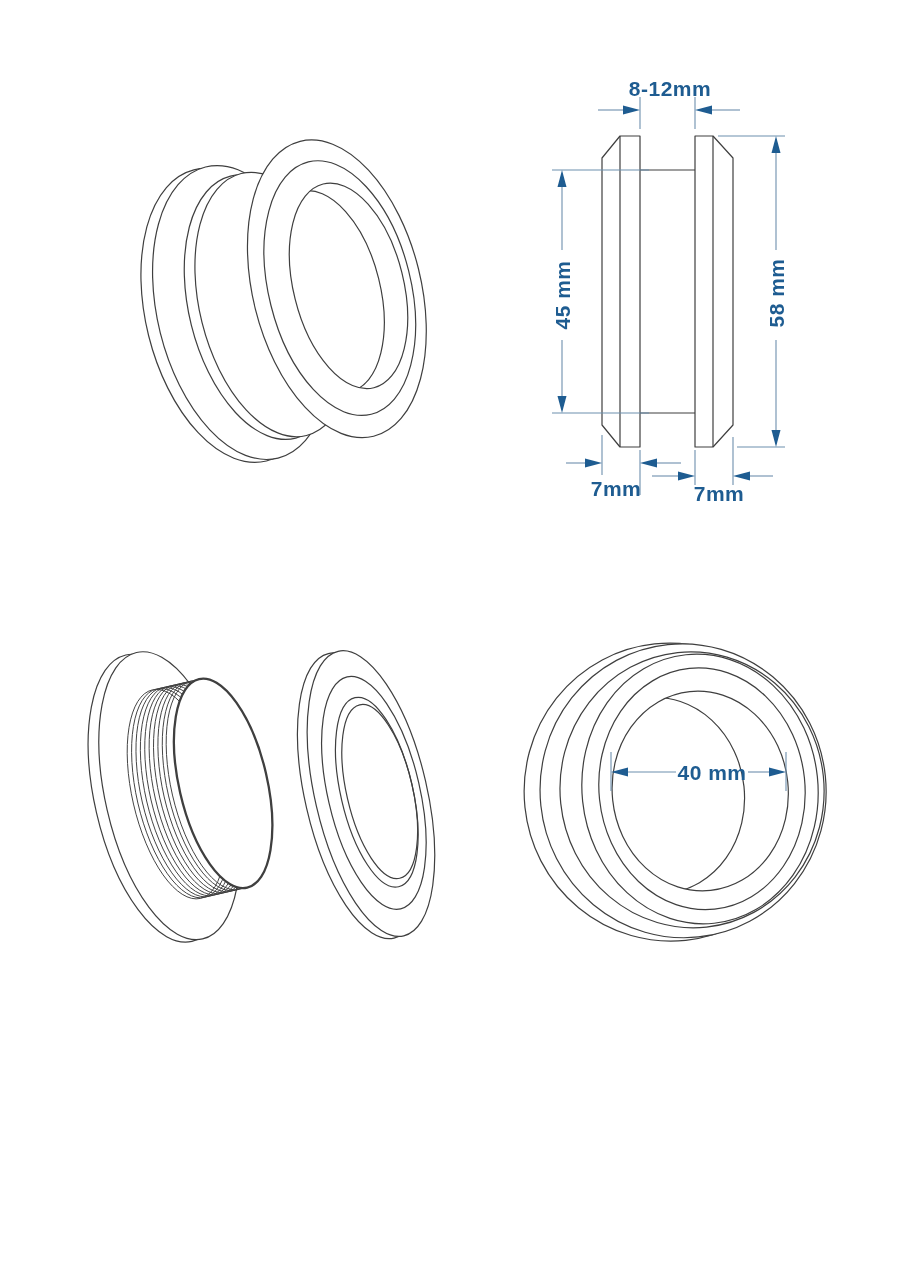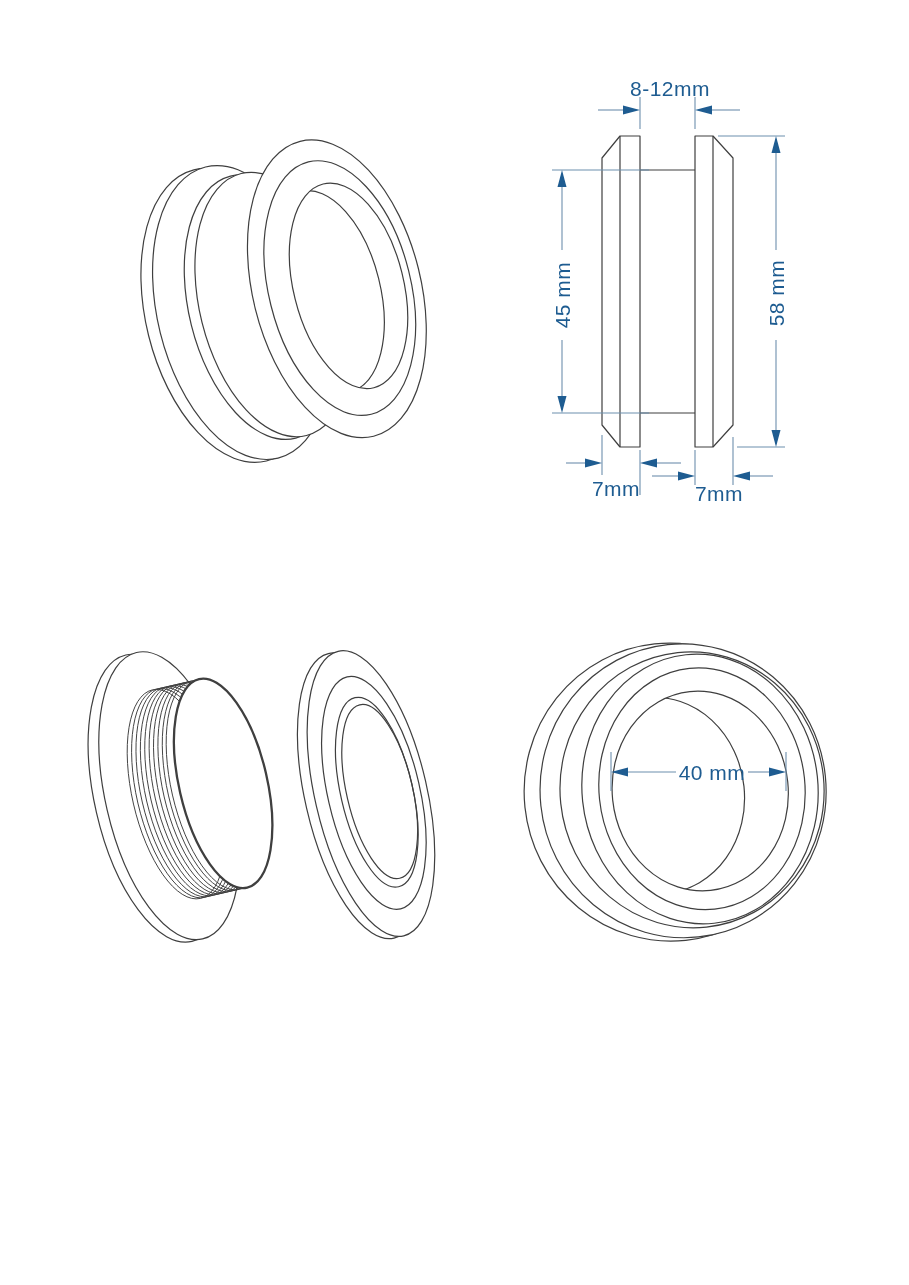--- a/index.html
+++ b/index.html
@@ -12,20 +12,21 @@
     margin: 0;
     padding: 0;
     background: var(--background);
   }
   .canvas {
     position: relative;
     width: 909px;
     height: 1285px;
     background: var(--background);
     overflow: hidden;
+    font-weight: bold;
   }
   svg { display: block; }
   svg text {
     font-family: "Liberation Sans", sans-serif;
     font-size: 21px;
     letter-spacing: 0.5px;
   }
   .outline      { fill: #ffffff; stroke: var(--outline); stroke-width: 1.2; stroke-linejoin: round; }
   .outline-open { fill: none;    stroke: var(--outline); stroke-width: 1.2; stroke-linejoin: round; }
   .outline-bold { fill: #ffffff; stroke: var(--outline); stroke-width: 2.3; }

